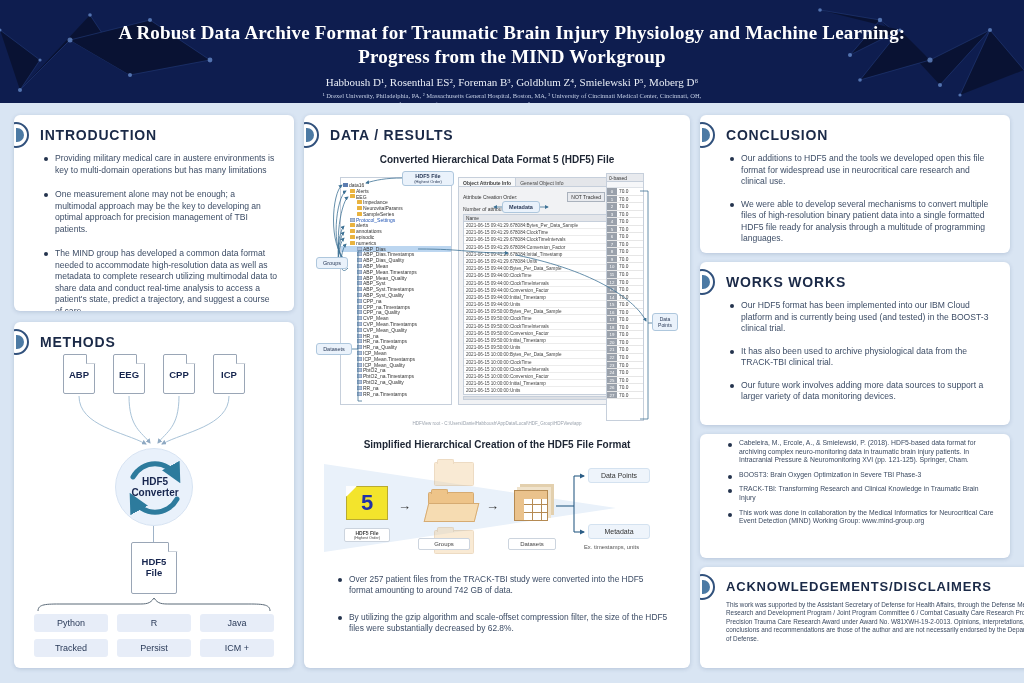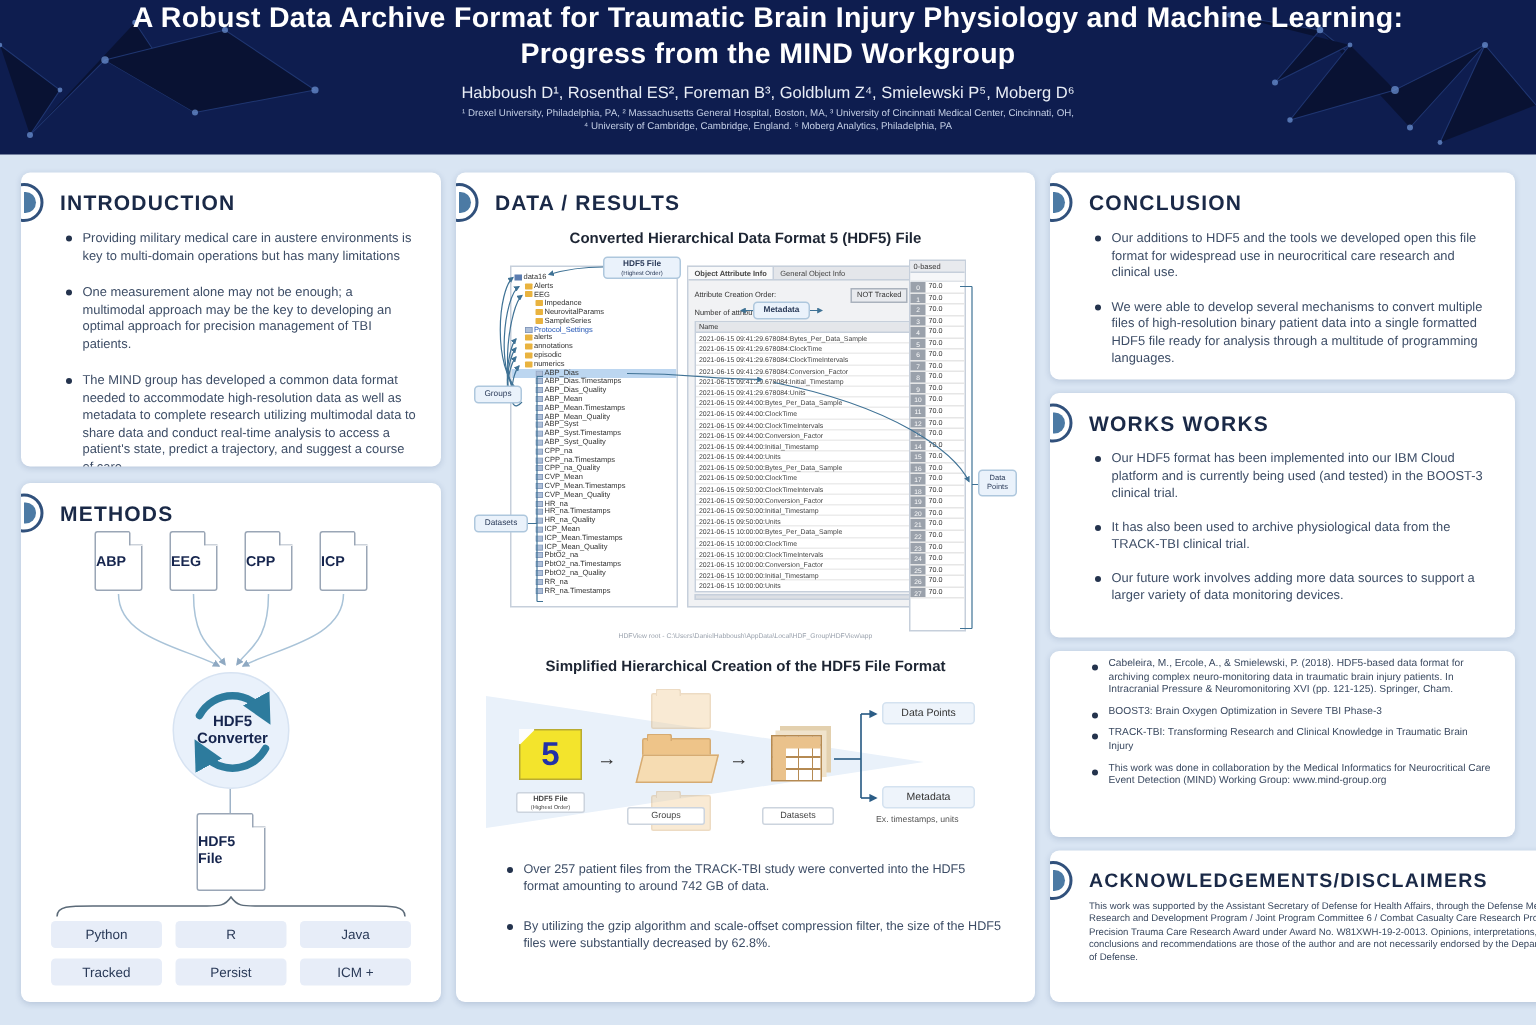--- a/index.html
+++ b/index.html
@@ -3,21 +3,21 @@
 <meta charset="utf-8">
 <style>
   * { margin:0; padding:0; box-sizing:border-box; }
   html,body { width:1024px; height:683px; }
   body { font-family:"Liberation Sans", sans-serif; background:#d9e5f3; }
   .poster { position:relative; width:1024px; height:683px; background:#d9e5f3; overflow:hidden; }
 
   
   .hd { position:absolute; left:0; top:0; width:1024px; height:103px; background:#0e1d4f; color:#fff; text-align:center; overflow:hidden; }
   .hd svg.net { position:absolute; left:0; top:0; }
-  .hd-inner { position:relative; padding-top:1px; }
+  .hd-inner { position:relative; padding-top:21px;font-family:Liberation Serif, serif; }
   .hd h1 { font-size:19px; line-height:24px; font-weight:bold; letter-spacing:.2px; }
   .authors { margin-top:7px; font-size:11px; color:#e8edf6; }
   .affil { font-size:6.5px; color:#c2cde4; line-height:9px; }
   .affil.first { margin-top:3px; }
 
   
   .card { position:absolute; background:#ffffff; border-radius:6px; box-shadow:0 1px 4px rgba(25,55,105,.18); overflow:hidden; }
   #card-intro   { left:14px;  top:115px; width:280px; height:196px; }
   #card-methods { left:14px;  top:322px; width:280px; height:346px; }
   #card-results { left:304px; top:115px; width:386px; height:553px; }
@@ -34,21 +34,21 @@
   ul.bullets { list-style:none; padding:8px 16px 0 30px; }
   ul.bullets li { position:relative; font-size:8.6px; line-height:11.5px; color:#3d4d66; margin-bottom:13px; padding-left:11px; }
   ul.bullets li::before { content:""; position:absolute; left:0; top:4px; width:4px; height:4px; border-radius:50%; background:#24334d; }
   #card-concl ul.bullets li, #card-future ul.bullets li { margin-bottom:11px; }
   #card-refs ul.bullets { padding:5px 14px 0 28px; }
   #card-refs ul.bullets li { font-size:6.8px; line-height:8.6px; margin-bottom:6px; color:#3b4a61; }
   .ack-text { font-size:6.4px; line-height:8.4px; color:#3b4a61; padding:5px 16px 0 26px; }
 
   
   .m-diagram { position:relative; width:252px; height:308px; margin:2px auto 0; }
-  .doc { position:absolute; background:#fff; border:1.5px solid #9aa6b6; border-radius:2px; text-align:left; }
+  .doc { position:absolute; background:#fff; border:1.5px solid #9aa6b6; border-radius:2px; text-align:center; }
   .doc .fold { position:absolute; top:-1.5px; right:-1.5px; width:10px; height:10px; background:#fff; }
   .doc .fold::after { content:""; position:absolute; left:0; top:0; width:9px; height:9px; background:#fff; border-left:1.5px solid #9aa6b6; border-bottom:1.5px solid #9aa6b6; clip-path:polygon(0 0,0 100%,100% 100%); }
   .doc .dlabel { font-weight:bold; color:#16254e; }
   .src { width:32px; height:40px; top:0; }
   .src .dlabel { display:block; margin-top:14px; font-size:9.5px; }
   .m-svg { position:absolute; left:0; top:40px; width:252px; height:54px; }
   .conv { position:absolute; left:87px; top:94px; width:78px; height:78px; border-radius:50%; background:#e9f1fb; border:1px solid #d7e3f2; }
   .conv svg { position:absolute; left:0; top:0; }
   .conv .ctext { position:absolute; left:0; top:27px; width:78px; text-align:center; font-size:10px; line-height:11px; font-weight:bold; color:#16254e; white-space:pre-line; }
   .vline { position:absolute; left:125px; top:172px; width:1px; height:16px; background:#9fb3c8; }

